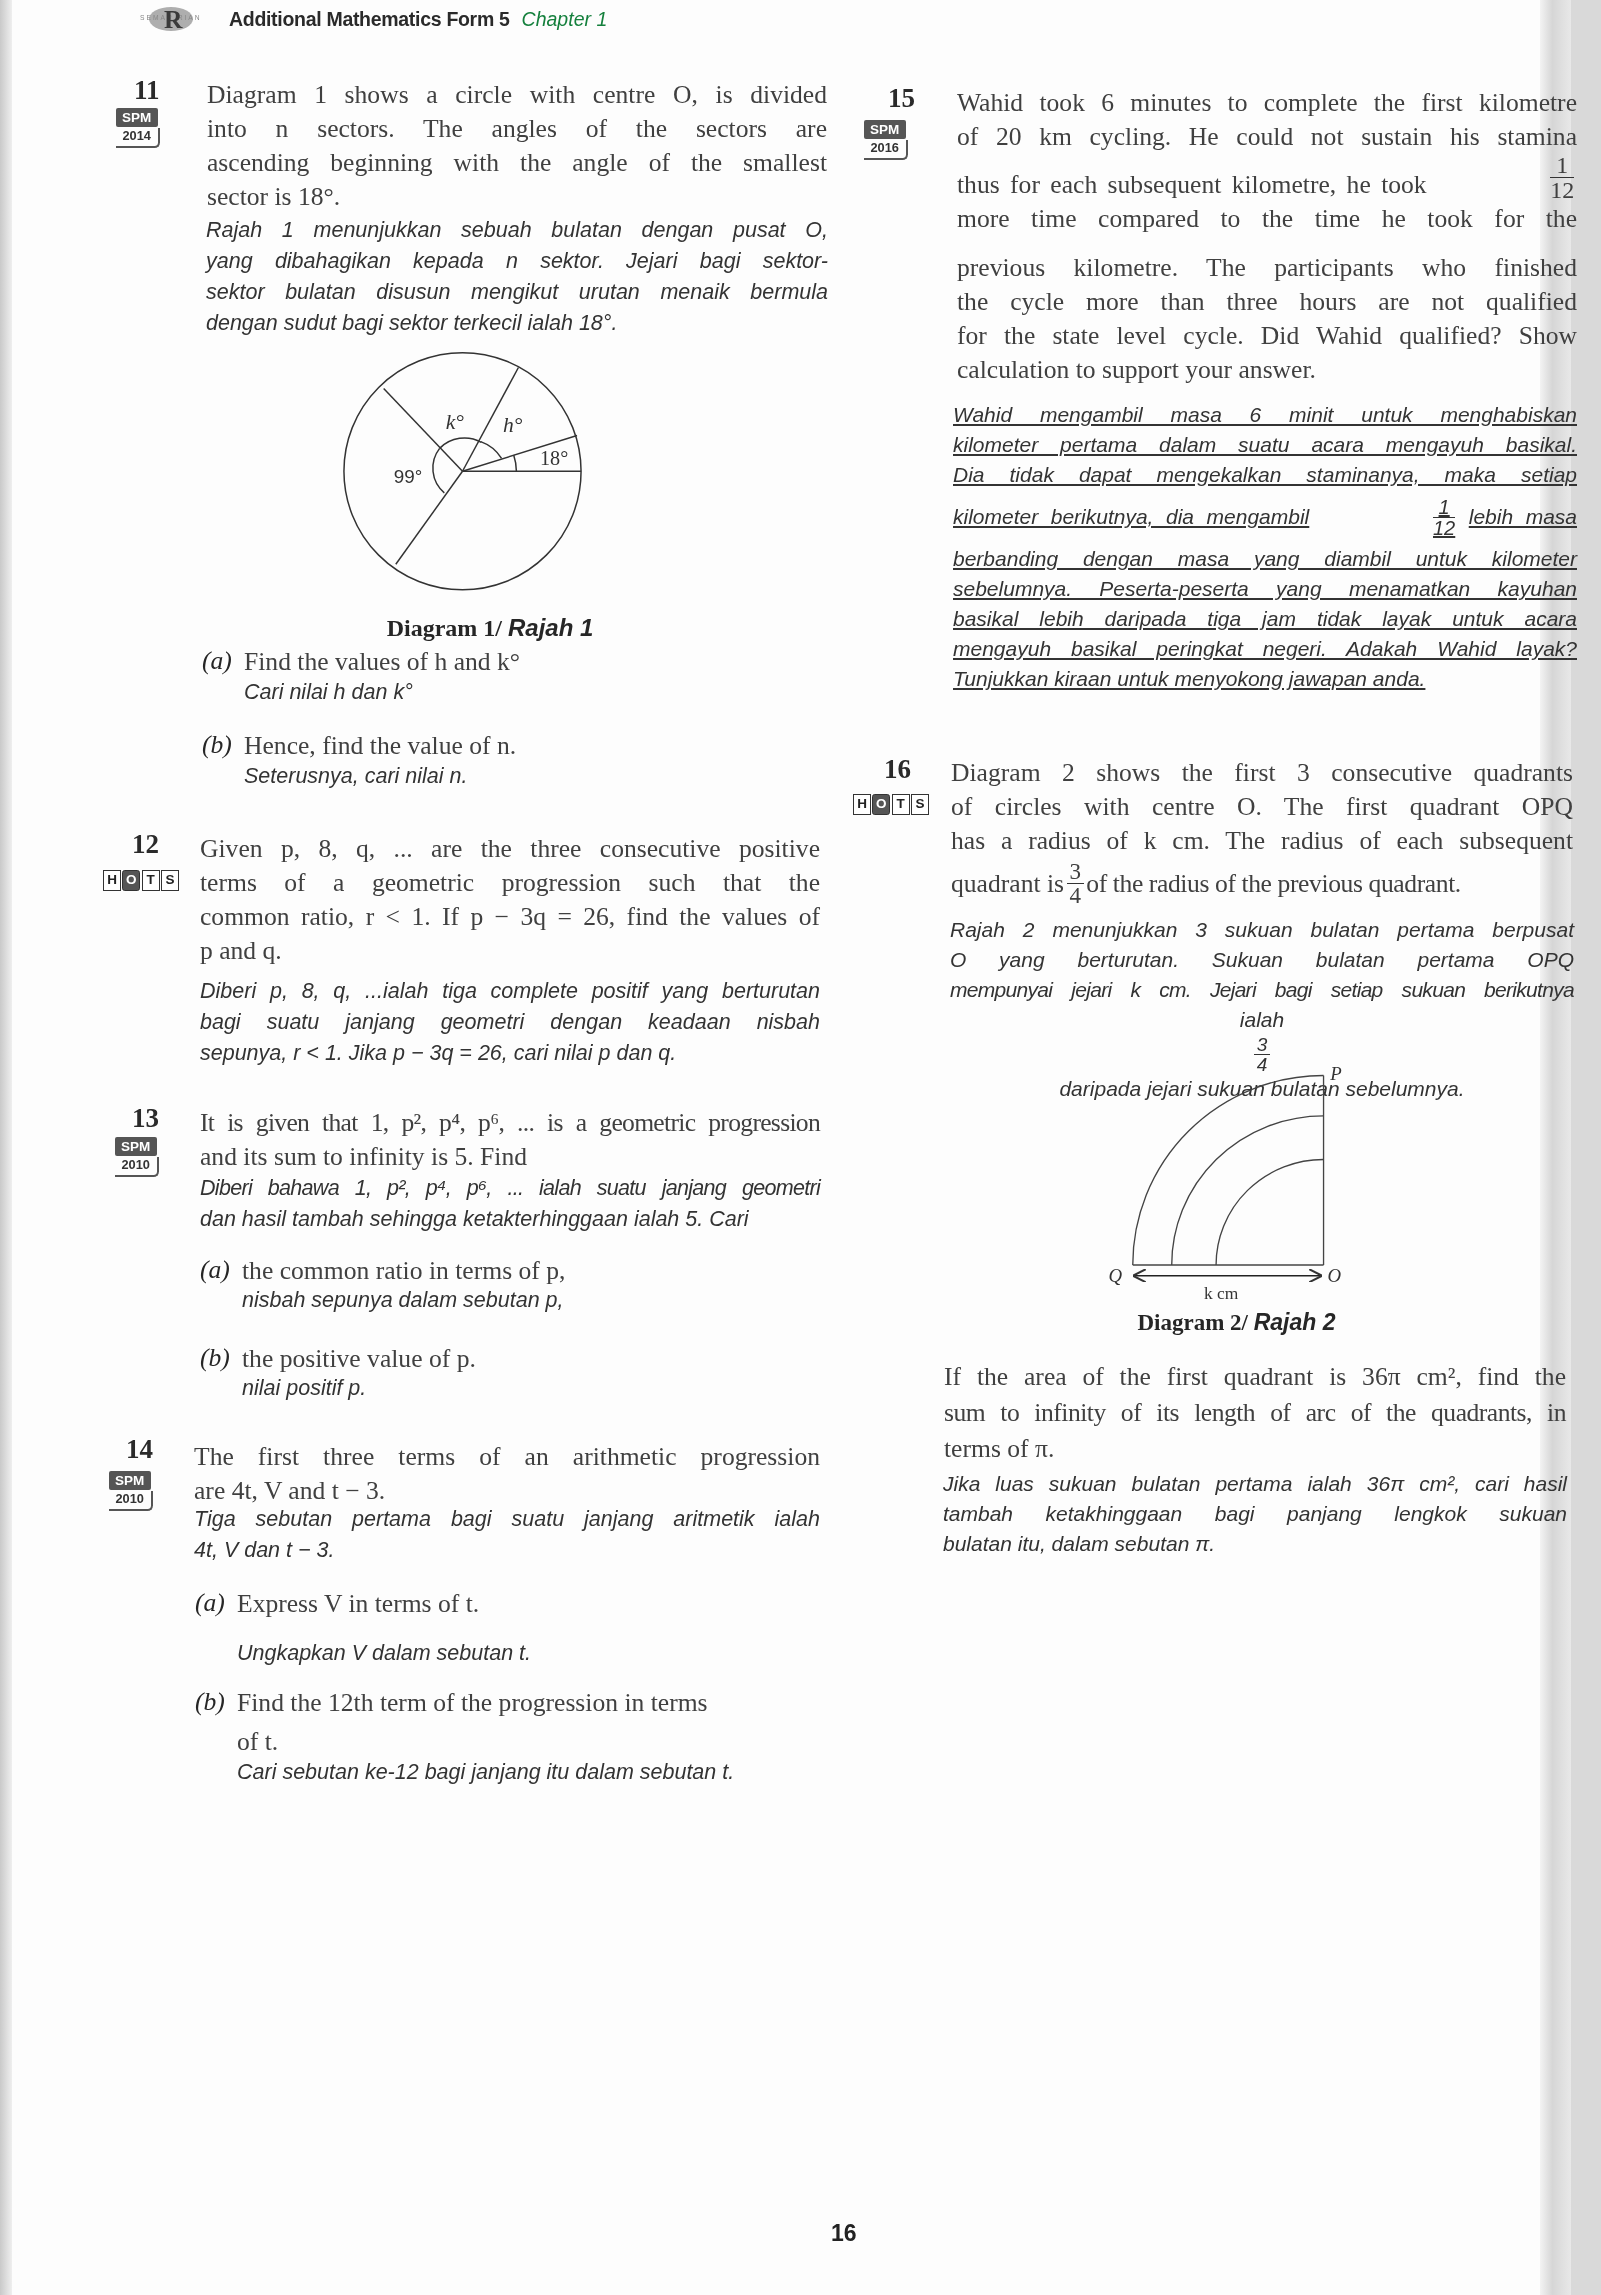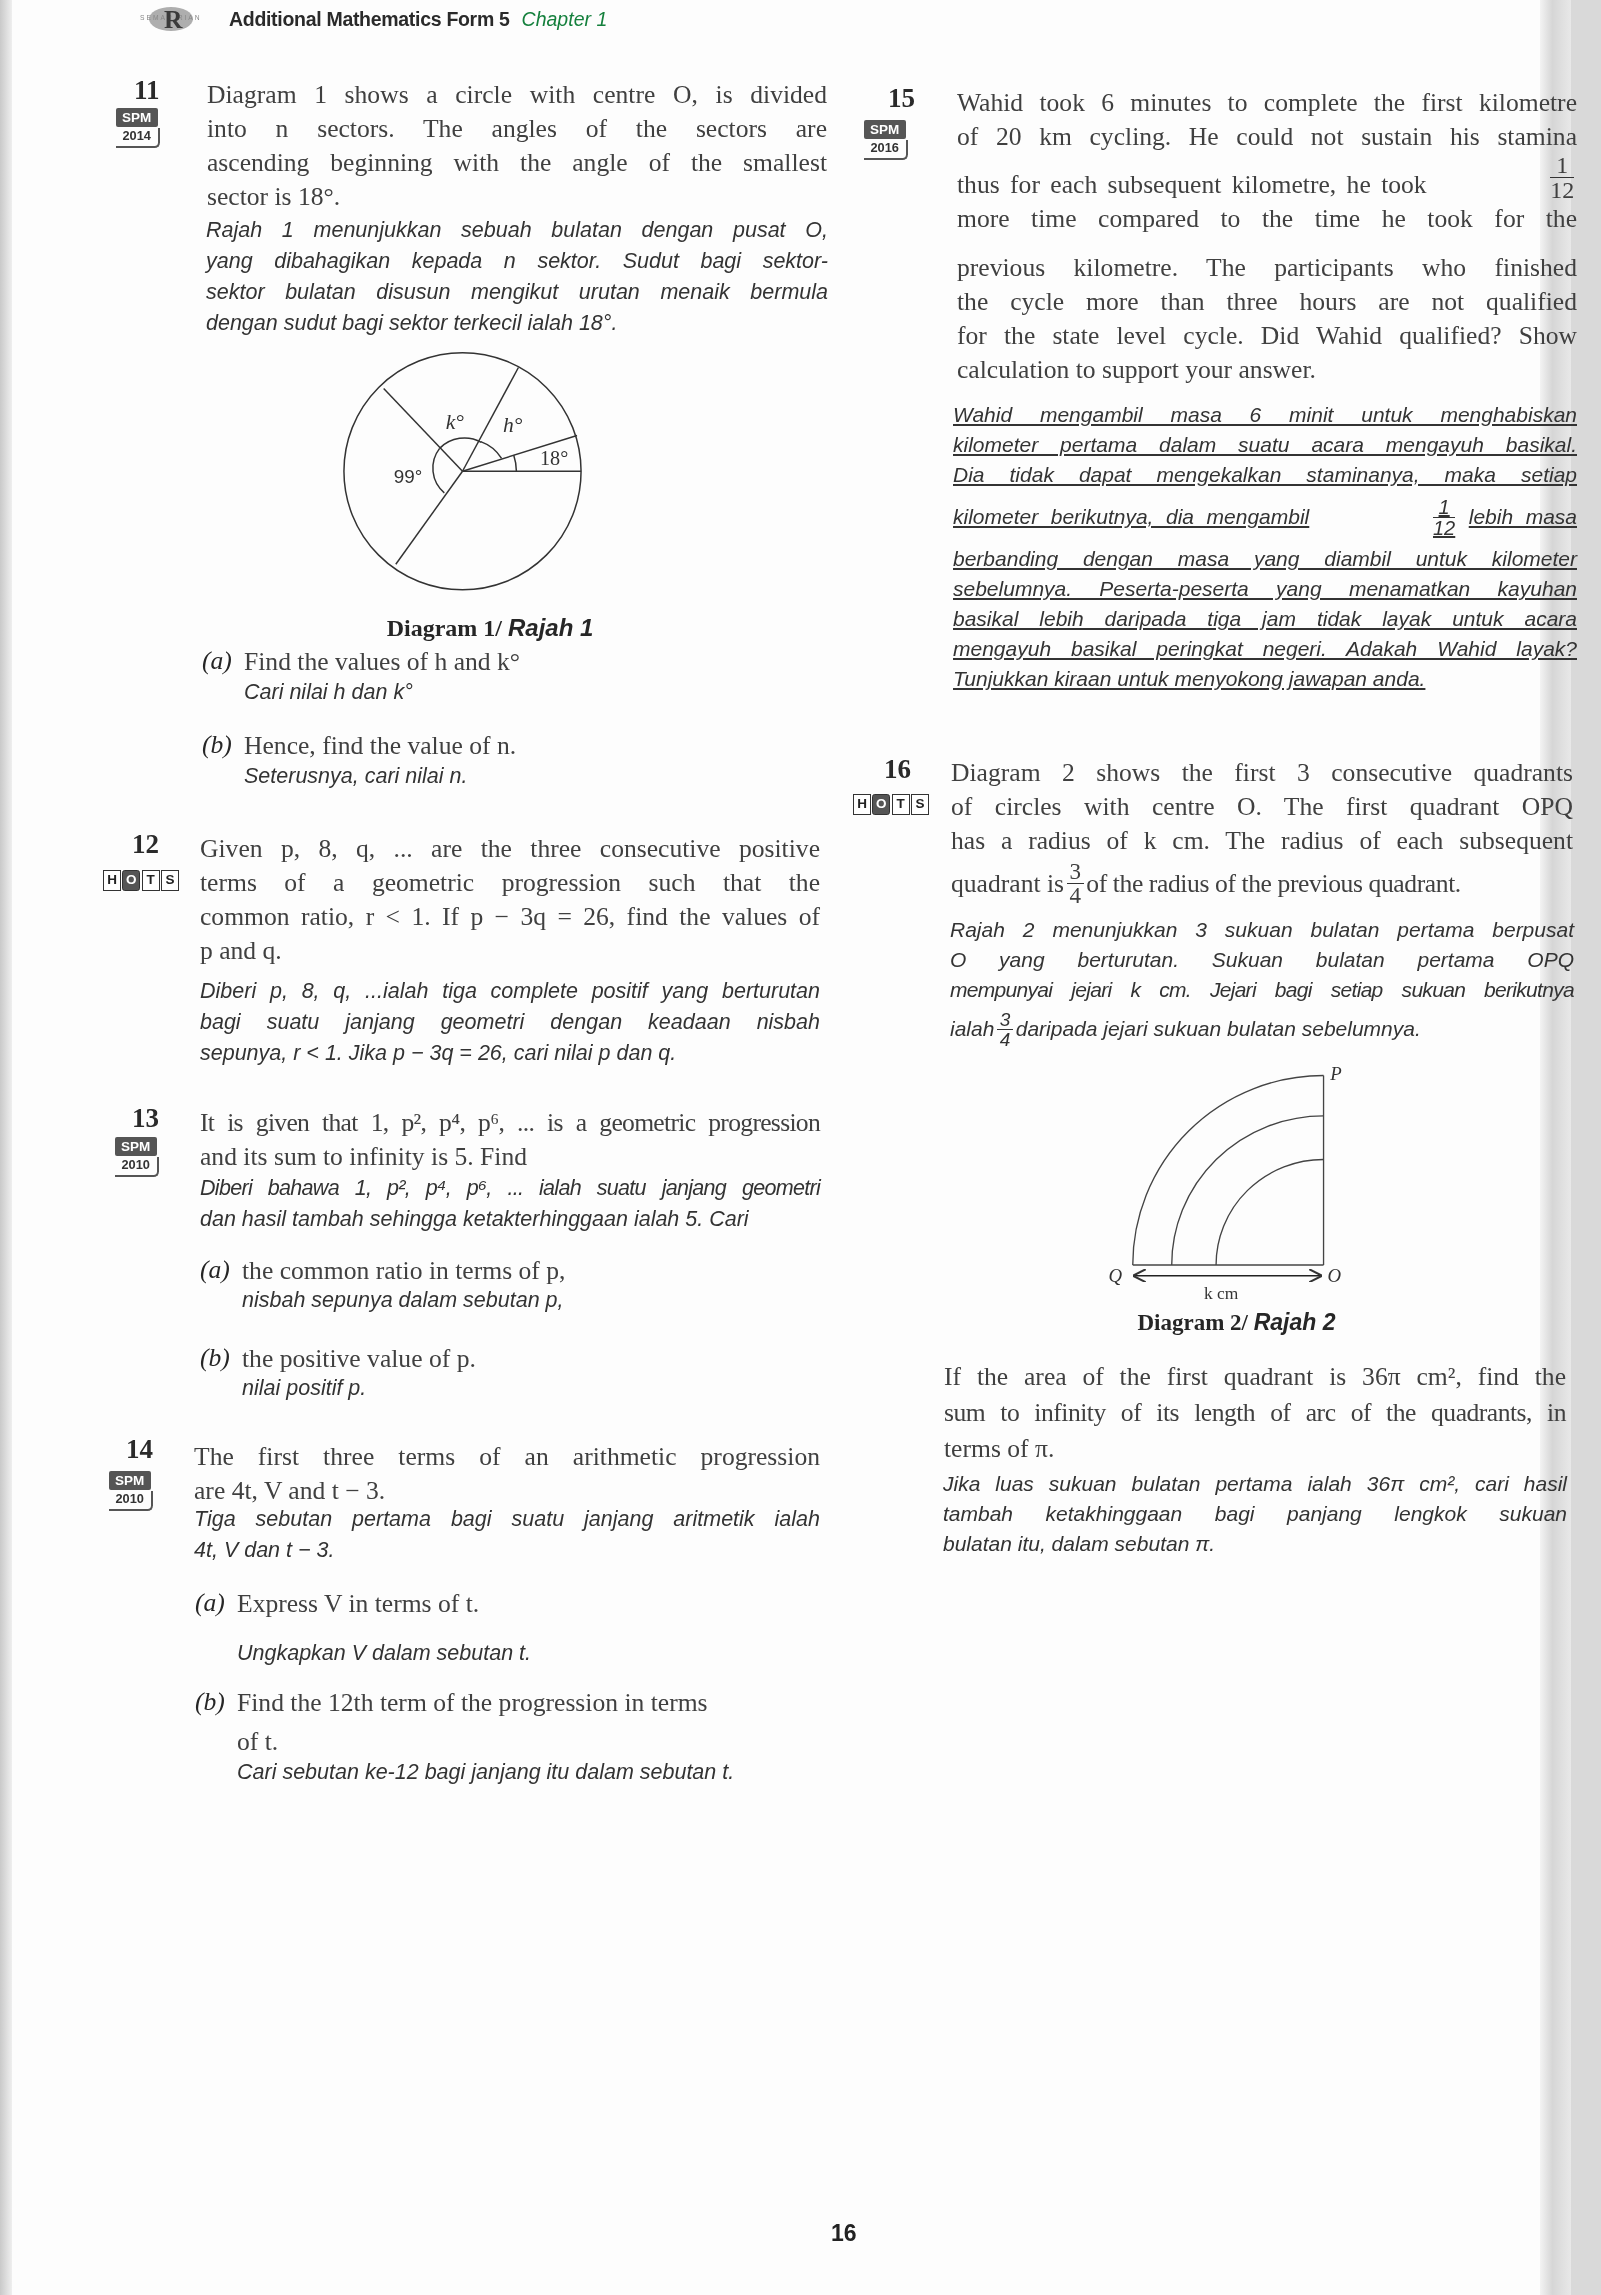--- a/index.html
+++ b/index.html
@@ -62,21 +62,21 @@
       <div class="yr">2014</div>
     </div>
     <div class="en" style="position:absolute;left:195px;top:78px;width:620px;">
       <div style="text-align-last:justify;">Diagram 1 shows a circle with centre O, is divided</div>
       <div style="text-align-last:justify;">into n sectors. The angles of the sectors are</div>
       <div style="text-align-last:justify;">ascending beginning with the angle of the smallest</div>
       <div>sector is 18°.</div>
     </div>
     <div class="ms" style="position:absolute;left:194px;top:215px;width:622px;">
       <div style="text-align-last:justify;">Rajah 1 menunjukkan sebuah bulatan dengan pusat O,</div>
-      <div style="text-align-last:justify;">yang dibahagikan kepada n sektor. Sudut bagi sektor-</div>
+      <div style="text-align-last:justify;">yang dibahagikan kepada n sektor. Jejari bagi sektor-</div>
       <div style="text-align-last:justify;">sektor bulatan disusun mengikut urutan menaik bermula</div>
       <div>dengan sudut bagi sektor terkecil ialah 18°.</div>
     </div>
 
     <svg style="position:absolute;left:309px;top:350px;" width="283" height="256" viewBox="0 0 420 380">
       <g stroke="#333" stroke-width="2.2" fill="none">
         <circle cx="210" cy="180" r="176"></circle>
         <line x1="210" y1="180" x2="386" y2="180"></line>
         <line x1="210" y1="180" x2="380" y2="127"></line>
         <line x1="210" y1="180" x2="293" y2="26"></line>
@@ -246,21 +246,21 @@
           <span class="n">3</span>
           <span class="d">4</span>
         </span>
         <span style="letter-spacing:-0.4px;">of the radius of the previous quadrant.</span>
       </div>
     </div>
     <div class="ms" style="position:absolute;left:938px;top:915px;width:624px;font-size:21px;line-height:30px;">
       <div style="text-align-last:justify;">Rajah 2 menunjukkan 3 sukuan bulatan pertama berpusat</div>
       <div style="text-align-last:justify;">O yang berturutan. Sukuan bulatan pertama OPQ</div>
       <div style="text-align-last:justify;letter-spacing:-0.7px;">mempunyai jejari k cm. Jejari bagi setiap sukuan berikutnya</div>
-      <div style="display:flex;align-items:center;height:48px;white-space:nowrap;">
+      <div style="display:flex;align-items:center;height:48px;white-space:nowrap;flex-direction:column;">
         <span>ialah</span>
         <span class="frac" style="font-size:19px;">
           <span class="n">3</span>
           <span class="d">4</span>
         </span>
         <span>daripada jejari sukuan bulatan sebelumnya.</span>
       </div>
     </div>
 
     <svg style="position:absolute;left:1076px;top:1050px;" width="283" height="262" viewBox="0 0 420 390">

